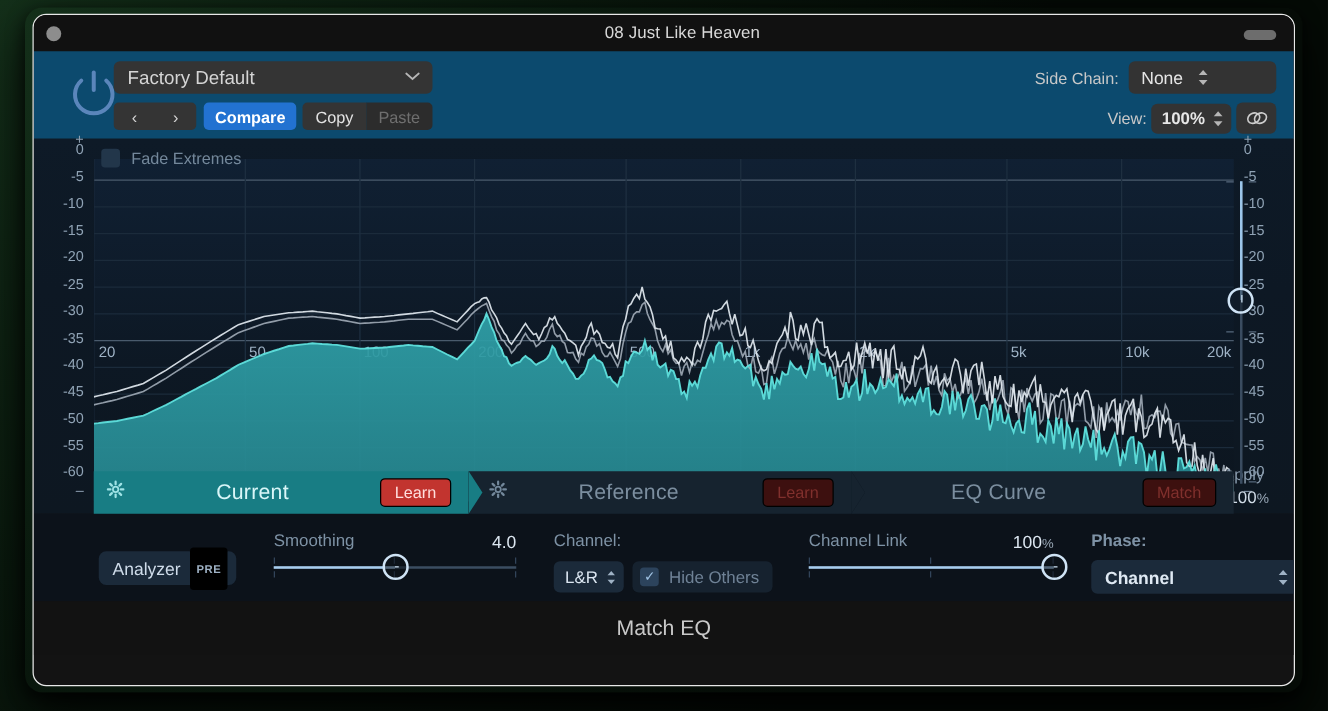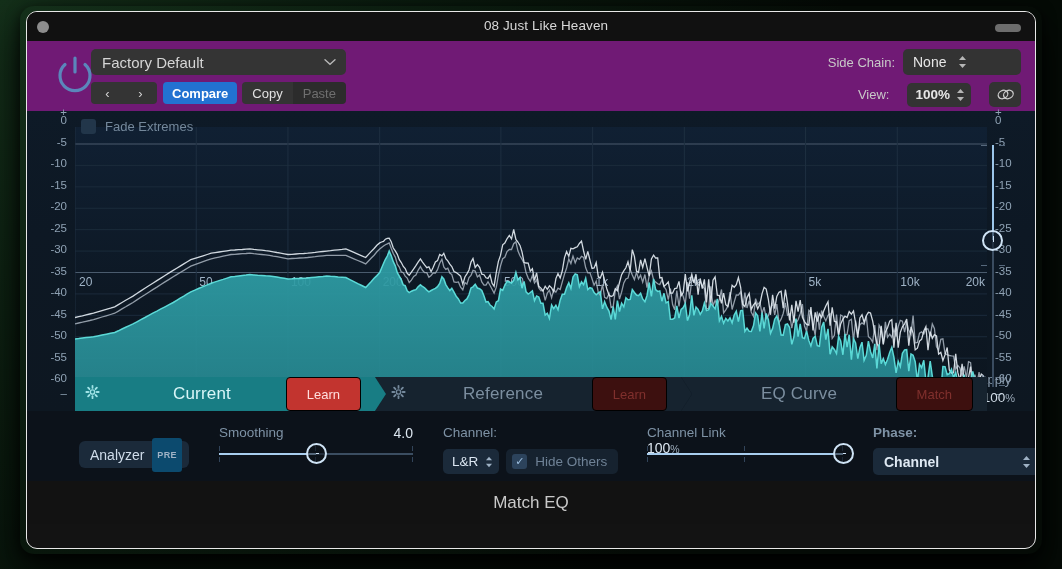--- a/index.html
+++ b/index.html
@@ -40,21 +40,21 @@
   .wintitle{
     position:absolute;left:0;right:0;top:6px;text-align:center;
     color:#d8d8d8;font-size:13.5px;letter-spacing:.1px;padding-left:30px;
   }
   .pillbtn{
     position:absolute;right:14px;top:12px;width:26px;height:8px;border-radius:4px;
     background:#6d6d6d;
   }
   
   .header{
-    position:relative;height:70px;background:#701a75;text-decoration:underline;
+    position:relative;height:70px;background:#0c4a6e;text-decoration:underline;
   }
   .power{
     position:absolute;left:24px;top:9px;width:48px;height:48px;
   }
   .presetsel{
     position:absolute;left:64px;top:8px;width:255px;height:26px;
     background:#343434;border-radius:5px;
     display:flex;align-items:center;
   }
   .presetsel span.txt{
@@ -76,21 +76,21 @@
   }
   .copy{
     height:22px;padding:0 10px;background:#343434;border-radius:4px 0 0 4px;
     display:flex;align-items:center;color:#e2e2e2;font-size:13px;
   }
   .paste{
     height:22px;padding:0 10px;background:#2c2c2c;border-radius:0 4px 4px 0;
     display:flex;align-items:center;color:#6f6f6f;font-size:13px;
   }
   .sidechain-row{position:absolute;right:14px;top:8px;display:flex;align-items:center;gap:8px;}
-  .view-row{position:absolute;right:14px;top:41px;display:flex;align-items:center;gap:18px;}
+  .view-row{position:absolute;right:14px;top:41px;display:flex;align-items:center;gap:4px;}
   .lbl{color:#c8c8c8;font-size:13px;margin-left:28px;}
   .sel{
     background:#333;border-radius:5px;height:26px;display:flex;align-items:center;
     color:#e6e6e6;font-size:14px;padding:0 8px 0 10px;gap:12px;
   }
   .sel.small{height:24px;font-size:13.5px;font-weight:600;gap:6px;padding:0 6px 0 8px;}
   .stepper{display:flex;flex-direction:column;line-height:5px;color:#b6b6b6;font-size:9px;}
   .linkbtn{
     width:32px;height:25px;background:#333;border-radius:5px;display:flex;align-items:center;justify-content:center;
   }
@@ -139,21 +139,21 @@
     background:#16232f;
   }
   .tab.active{background:#187d84;}
   .tab .gear{position:absolute;left:10px;top:50%;transform:translateY(-50%);}
   .tab .tlabel{
     position:absolute;left:0;right:0;text-align:center;font-size:17px;color:#7b8e9f;letter-spacing:.2px;
   }
   .tab.active .tlabel{color:#d9f6f8;}
   .tab .act{
     position:absolute;right:14px;top:50%;transform:translateY(-50%);
-    height:34px;padding:0 20px;border-radius:4px;display:flex;align-items:center;
+    height:23px;padding:0 11px;border-radius:4px;display:flex;align-items:center;
     font-size:13px;border:1px solid #000;box-sizing:border-box;
   }
   .act.hot{background:#c2342f;color:#ffdede;}
   .act.dim{background:#3d100f;color:#80302d;}
   .arrowsep{
     position:absolute;right:-11px;top:0;width:0;height:0;z-index:3;
     border-top:17px solid transparent;border-bottom:17px solid transparent;
     border-left:11px solid #187d84;
   }
   .arrowsep.dark{border-left-color:#16232f;}
@@ -168,21 +168,21 @@
   }
   .ctrl-lbl{color:#7e92a5;font-size:13.5px;}
   .ctrl-val{color:#dce6f0;font-size:14px;}
   .ctrl-val i{font-style:normal;font-size:10.5px;color:#9aa9b8;}
   .analyzerbtn{
     position:absolute;left:52px;top:30px;height:27px;width:110px;background:#1b2a3a;border-radius:6px;
     display:flex;align-items:center;justify-content:space-between;padding:0 7px 0 11px;box-sizing:border-box;
   }
   .analyzerbtn .atxt{color:#cfdcea;font-size:14px;}
   .prebadge{
-    background:#0c4a6e;border-radius:3px;color:#9fb2c5;font-size:9px;font-weight:700;
+    background:#000000;border-radius:3px;color:#9fb2c5;font-size:9px;font-weight:700;
     padding:12px 5px;letter-spacing:.4px;
   }
   .sliderblk{position:absolute;}
   .sl-line{position:absolute;height:1.5px;background:#3b4d61;top:0;left:0;right:0;}
   .sl-act{position:absolute;height:1.5px;background:#a8cdee;top:0;left:0;}
   .sl-knob{
     position:absolute;top:-10px;width:21px;height:21px;border-radius:50%;
     border:2px solid #cfe3f5;box-sizing:border-box;background:rgba(12,18,26,.55);
   }
   .sl-knob:after{content:"";position:absolute;left:8.5px;top:8px;width:3px;height:1px;background:#cfe3f5;}
@@ -486,21 +486,21 @@
           </span>
         </div>
         <div class="hideothers">
           <span class="cbox checked">✓</span>
           <span class="lb">Hide Others</span>
         </div>
       </div>
     </div>
 
     <div style="position:absolute;left:620px;top:14px;width:196px;">
-      <div style="display:flex;justify-content:space-between;flex-direction:column;">
+      <div style="display:flex;justify-content:space-between;">
         <span class="ctrl-lbl">Channel Link</span>
         <span class="ctrl-val"><span>100</span><i>%</i></span>
       </div>
       <div class="sliderblk" style="left:0;top:28px;width:196px;height:2px;">
         <div class="sl-tick" style="left:0;top:-7px;"></div>
         <div class="sl-tick" style="left:97px;top:-7px;"></div>
         <div class="sl-tick" style="left:195px;top:-7px;"></div>
         <div class="sl-tick" style="left:0;top:4px;"></div>
         <div class="sl-tick" style="left:97px;top:4px;"></div>
         <div class="sl-tick" style="left:195px;top:4px;"></div>

